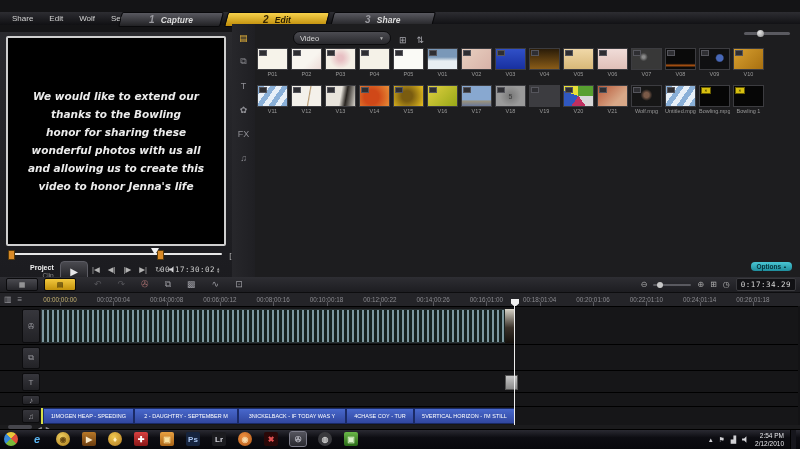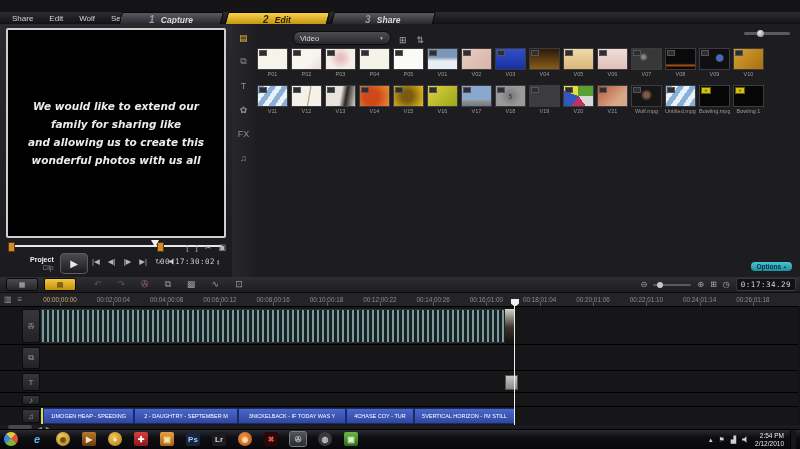--- a/index.html
+++ b/index.html
@@ -16,21 +16,21 @@
   .step-tabs{position:absolute;top:11.5px;left:120px;height:14px;display:flex;gap:4px;}
   .step{width:100px;height:13px;transform:skewX(-15deg);border-radius:2px;border:1px solid #09090b;
         background:linear-gradient(#595960,#212124);display:flex;align-items:center;justify-content:center;gap:6px;}
   .step.active{background:linear-gradient(#f7d24b,#bd8a08);}
   .step>span{transform:skewX(15deg);font-style:italic;font-weight:bold;}
   .step .num{font-size:10px;color:#9a9aa0;}
   .step .lbl{font-size:8.5px;color:#dcdcdc;}
   .step.active .num{color:#3a2800;}
   .step.active .lbl{color:#261c00;}
   
-  .preview-panel{position:absolute;top:24px;left:0;width:232px;height:253px;background:linear-gradient(#2a2a2e,#1b1b1f);}
+  .preview-panel{position:absolute;top:32px;left:0;width:232px;height:253px;background:linear-gradient(#2a2a2e,#1b1b1f);padding-left:43px;}
   .pv-frame{position:absolute;top:4px;left:6px;width:216px;height:206px;background:#000;border:2px solid #cfcfcf;border-radius:2px;}
   .pv-caption{position:absolute;inset:0;display:flex;flex-direction:column;justify-content:center;align-items:center;
               font-family:"DejaVu Sans",sans-serif;font-weight:bold;font-style:italic;font-size:10.5px;
               color:#ececec;line-height:18px;text-shadow:1px 1px 1px #000;text-align:center;}
   .trim-row{position:absolute;top:216px;left:0;width:232px;height:12px;}
   .trim-bar{position:absolute;top:5px;left:10px;width:212px;height:2px;background:#e8e8e8;border-radius:1px;}
   .trim-handle{position:absolute;top:2px;width:5px;height:8px;background:#d88a28;border:1px solid #5a3a08;border-radius:1px;}
   .trim-playhead{position:absolute;top:0;width:0;height:0;border-left:4px solid transparent;border-right:4px solid transparent;border-top:7px solid #f2f2f2;}
   .trim-tools{position:absolute;top:0;right:6px;display:flex;gap:7px;font-size:8px;color:#b8b8b8;}
   .transport-row{position:absolute;top:228px;left:0;width:232px;height:25px;}
@@ -145,23 +145,25 @@
       <div class="step">
         <span class="num">3</span>
         <span class="lbl">Share</span>
       </div>
     </div>
 
   <div class="preview-panel">
     <div class="pv-frame">
       <div class="pv-caption" id="caption">
           <div>We would like to extend our</div>
-          <div>family for sharing like</div>
+          <div>thanks to the Bowling</div>
+          <div>honor for sharing these</div>
+          <div>wonderful photos with us all</div>
           <div>and allowing us to create this</div>
-          <div>wonderful photos with us all</div>
+          <div>video to honor Jenna's life</div>
         </div>
     </div>
     <div class="trim-row">
       <div class="trim-bar"></div>
       <div class="trim-handle" style="left:8px;"></div>
       <div class="trim-handle" style="left:157px;"></div>
       <div class="trim-playhead" style="left:151px;"></div>
     </div>
     <div class="transport-row">
       <div class="mode-lbls">

